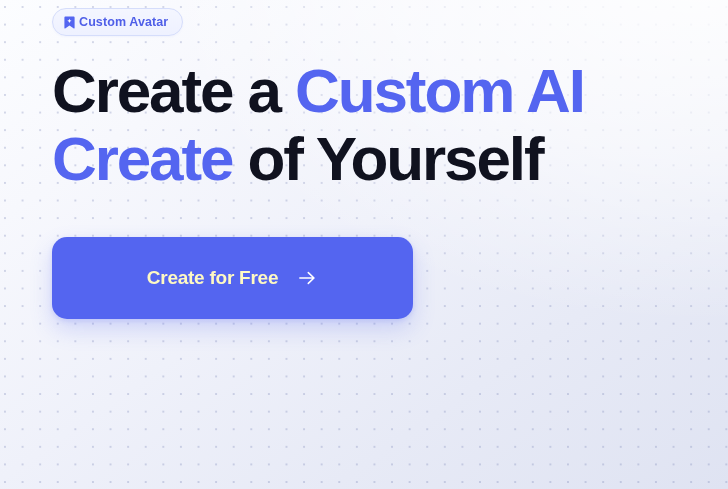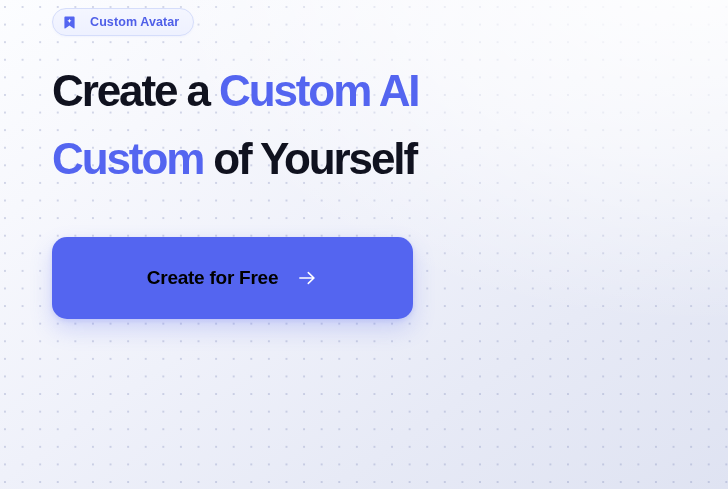--- a/index.html
+++ b/index.html
@@ -30,41 +30,41 @@
   .hero {
     position:relative;
     z-index:2;
     padding:8px 0 0 52px;
   }
 
   
   .badge {
     display:inline-flex;
     align-items:center;
-    gap:12px;
+    gap:1px;
     height:28px;
     padding:0 14px 0 8px;
     border-radius:999px;
     background:linear-gradient(180deg,#f4f6ff 0%,#eef1ff 100%);
     border:1px solid #d5ddfb;
     box-shadow:0 1px 2px rgba(80,97,240,0.05);
   }
   .badge-icon { width:17px; height:17px; display:block; flex:none; }
   .badge-label {
     font-size:12.5px;
     font-weight:600;
     letter-spacing:0.1px;
     color:#4f5fe8;
     white-space:nowrap;
   }
 
   
   .headline {
     margin-top:21px;
-    font-size:44px;
+    font-size:62px;
     line-height:68px;
     font-weight:700;
     letter-spacing:-2.1px;
     color:#10121f;
     max-width:660px;
   }
   .headline .accent { color:#5465f0; }
 
   
   .subcopy {
@@ -88,21 +88,21 @@
     border:none;
     border-radius:15px;
     background:#5465f0;
     cursor:pointer;
     box-shadow:0 10px 22px rgba(84,101,240,0.22), 0 2px 5px rgba(84,101,240,0.16);
     font-family:"Liberation Sans", sans-serif;
   }
   .cta-label {
     font-size:19px;
     font-weight:700;
-    color:#000000;
+    color:#fef9c3;
     letter-spacing:-0.25px;
   }
   .cta-arrow { width:22px; height:22px; display:block; flex:none; }
 </style>
 </head>
 <body>
 
 <div class="bg-wash"></div>
 
 <section class="hero">
@@ -110,21 +110,21 @@
   <div class="badge">
     <span class="badge-icon-wrap">
       <svg class="badge-icon" viewBox="0 0 24 24" fill="none" aria-hidden="true">
         <path d="M6.2 3.4h11.6a1.4 1.4 0 0 1 1.4 1.4v15.1a.7.7 0 0 1-1.11.57L12 16.1l-6.09 4.37A.7.7 0 0 1 4.8 19.9V4.8a1.4 1.4 0 0 1 1.4-1.4z" fill="#5465f0"></path>
         <path d="M11.9 6.6l.95 2.05 2.05.95-2.05.95-.95 2.05-.95-2.05L8.9 9.6l2.05-.95.95-2.05z" fill="#ffffff"></path>
       </svg>
     </span>
     <span class="badge-label">Custom Avatar</span>
   </div>
 
-  <h1 class="headline"><span>Create a </span><span class="accent">Custom AI</span><br><span class="accent">Custom</span><span> of Yourself</span></h1>
+  <h1 class="headline"><span>Create a </span><span class="accent">Custom AI</span><br><span class="accent">Create</span><span> of Yourself</span></h1>
 
 
   <div class="cta-row">
     <button class="cta">
       <span class="cta-label">Create for Free</span>
       <span class="cta-arrow-wrap">
         <svg class="cta-arrow" viewBox="0 0 24 24" fill="none" aria-hidden="true">
           <path d="M4.2 12h15.2M13.4 6.1L19.6 12l-6.2 5.9" stroke="#ffffff" stroke-width="1.7" stroke-linecap="round" stroke-linejoin="round"></path>
         </svg>
       </span>

